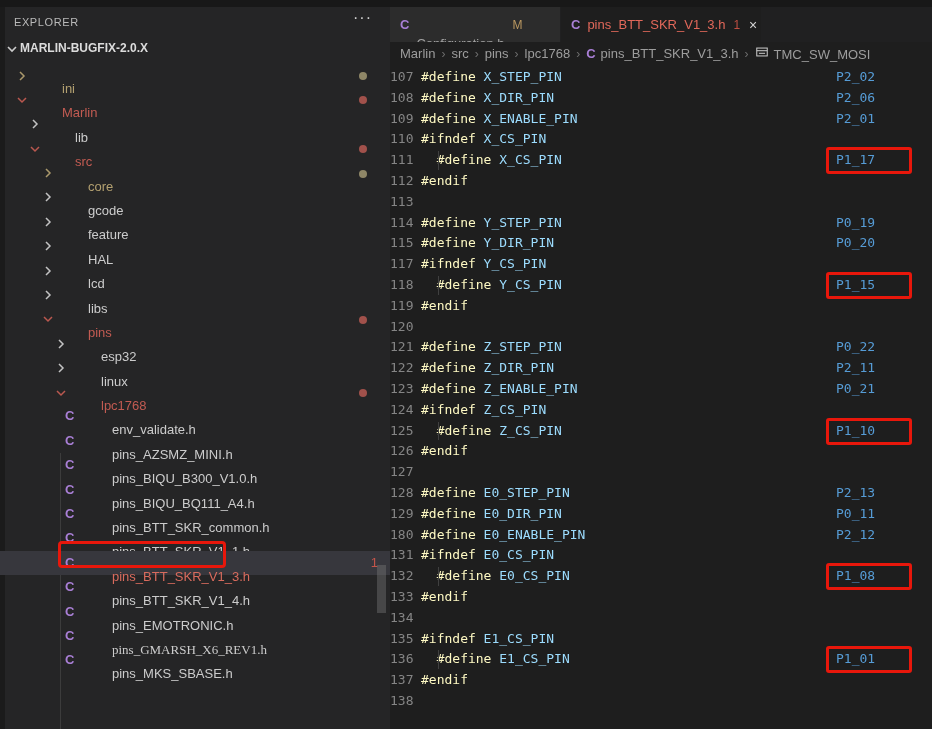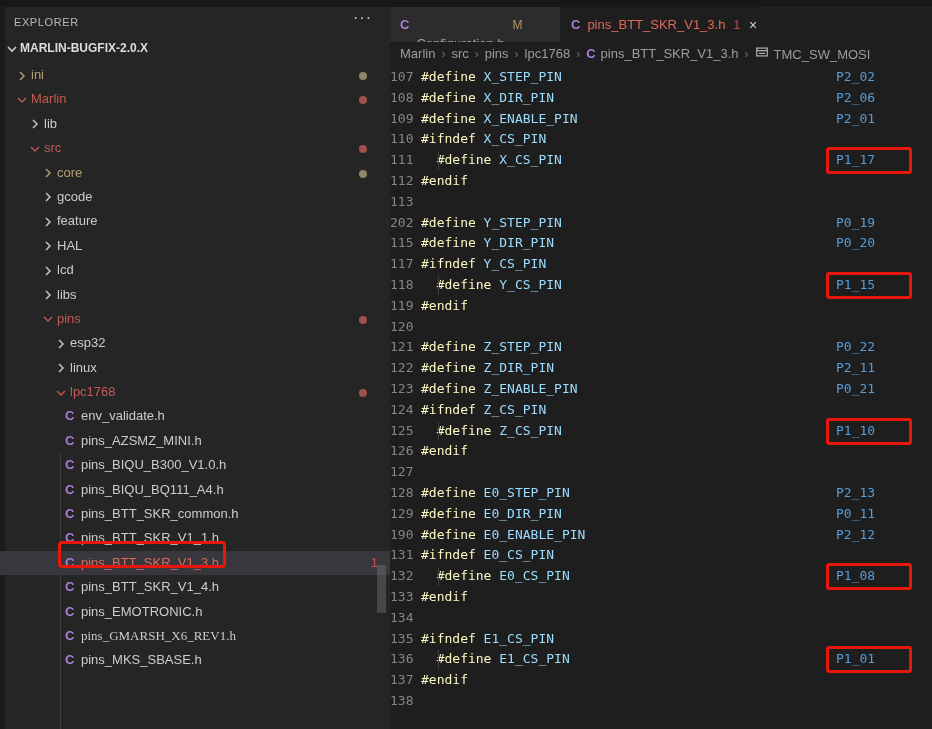--- a/index.html
+++ b/index.html
@@ -18,21 +18,21 @@
   .sb-menu { position:absolute; right:18px; top:-3px; font-size:16px; color:#cfcfcf; cursor:pointer; letter-spacing:1px; }
   .sb-root { position:absolute; left:0; top:30px; width:100%; height:24px; color:#dcdcdc; font-weight:bold; font-size:12px; }
   .sb-root .chev { position:absolute; left:4px; top:4px; color:#cccccc; }
   .sb-root .lbl { position:absolute; left:20px; top:4px; }
 
   .tree { position:absolute; left:0; top:56px; width:100%; height:666px; overflow:hidden; }
   .trow { position:relative; width:100%; height:24.4px; font-size:13px; color:#cccccc; cursor:pointer; }
   .trow.selected { background:#37373d; }
   .trow .chev { position:absolute; top:4.5px; width:16px; height:16px; opacity:.95; }
   .trow .chev svg { width:16px; height:16px; }
-  .trow .lbl { position:absolute; top:4px; white-space:nowrap; }
+  .trow .lbl { position:absolute; top:18px; white-space:nowrap;margin-left:31px; }
   .trow.c-error .lbl { color:#c25b52; }
   .trow.c-error.selected .lbl { color:#d96b5d; }
   .trow.c-modified .lbl { color:#b3a070; }
   .trow .cicon { position:absolute; top:4px; font-weight:bold; font-size:13px; color:#a97fd6; }
   .trow .dot { position:absolute; left:359px; top:9px; width:8px; height:8px; border-radius:50%; }
   .trow .dot.modified { background:#8f8767; }
   .trow .dot.error { background:#a1514b; }
   .trow .count { position:absolute; right:12px; top:4px; color:#c4554a; font-size:13px; }
   .tree-guide { position:absolute; left:60px; top:390.4px; bottom:0; width:1px; background:#3c3c3c; }
   .sb-annotation { position:absolute; left:58px; top:534px; width:168px; height:27px;
@@ -277,36 +277,36 @@
       </div>
 
     <div class="codearea" id="code">
         <div class="cl"><span class="ln">107</span><span><span class="tok-dir">#define</span><span class="tok-id"> X_STEP_PIN</span></span><span class="val">P2_02</span></div>
         <div class="cl"><span class="ln">108</span><span><span class="tok-dir">#define</span><span class="tok-id"> X_DIR_PIN</span></span><span class="val">P2_06</span></div>
         <div class="cl"><span class="ln">109</span><span><span class="tok-dir">#define</span><span class="tok-id"> X_ENABLE_PIN</span></span><span class="val">P2_01</span></div>
         <div class="cl"><span class="ln">110</span><span><span class="tok-dir">#ifndef</span><span class="tok-id"> X_CS_PIN</span></span></div>
         <div class="cl"><span class="ln">111</span><span class="iguide"></span><span><span class="tok-dir">  #define</span><span class="tok-id"> X_CS_PIN</span></span><span class="vbox"></span><span class="val">P1_17</span></div>
         <div class="cl"><span class="ln">112</span><span><span class="tok-dir">#endif</span></span></div>
         <div class="cl"><span class="ln">113</span></div>
-        <div class="cl"><span class="ln">202</span><span><span class="tok-dir">#define</span><span class="tok-id"> Y_STEP_PIN</span></span><span class="val">P0_19</span></div>
+        <div class="cl"><span class="ln">114</span><span><span class="tok-dir">#define</span><span class="tok-id"> Y_STEP_PIN</span></span><span class="val">P0_19</span></div>
         <div class="cl"><span class="ln">115</span><span><span class="tok-dir">#define</span><span class="tok-id"> Y_DIR_PIN</span></span><span class="val">P0_20</span></div>
         <div class="cl"><span class="ln">117</span><span><span class="tok-dir">#ifndef</span><span class="tok-id"> Y_CS_PIN</span></span></div>
         <div class="cl"><span class="ln">118</span><span class="iguide"></span><span><span class="tok-dir">  #define</span><span class="tok-id"> Y_CS_PIN</span></span><span class="vbox"></span><span class="val">P1_15</span></div>
         <div class="cl"><span class="ln">119</span><span><span class="tok-dir">#endif</span></span></div>
         <div class="cl"><span class="ln">120</span></div>
         <div class="cl"><span class="ln">121</span><span><span class="tok-dir">#define</span><span class="tok-id"> Z_STEP_PIN</span></span><span class="val">P0_22</span></div>
         <div class="cl"><span class="ln">122</span><span><span class="tok-dir">#define</span><span class="tok-id"> Z_DIR_PIN</span></span><span class="val">P2_11</span></div>
         <div class="cl"><span class="ln">123</span><span><span class="tok-dir">#define</span><span class="tok-id"> Z_ENABLE_PIN</span></span><span class="val">P0_21</span></div>
         <div class="cl"><span class="ln">124</span><span><span class="tok-dir">#ifndef</span><span class="tok-id"> Z_CS_PIN</span></span></div>
         <div class="cl"><span class="ln">125</span><span class="iguide"></span><span><span class="tok-dir">  #define</span><span class="tok-id"> Z_CS_PIN</span></span><span class="vbox"></span><span class="val">P1_10</span></div>
         <div class="cl"><span class="ln">126</span><span><span class="tok-dir">#endif</span></span></div>
         <div class="cl"><span class="ln">127</span></div>
         <div class="cl"><span class="ln">128</span><span><span class="tok-dir">#define</span><span class="tok-id"> E0_STEP_PIN</span></span><span class="val">P2_13</span></div>
         <div class="cl"><span class="ln">129</span><span><span class="tok-dir">#define</span><span class="tok-id"> E0_DIR_PIN</span></span><span class="val">P0_11</span></div>
-        <div class="cl"><span class="ln">190</span><span><span class="tok-dir">#define</span><span class="tok-id"> E0_ENABLE_PIN</span></span><span class="val">P2_12</span></div>
+        <div class="cl"><span class="ln">180</span><span><span class="tok-dir">#define</span><span class="tok-id"> E0_ENABLE_PIN</span></span><span class="val">P2_12</span></div>
         <div class="cl"><span class="ln">131</span><span><span class="tok-dir">#ifndef</span><span class="tok-id"> E0_CS_PIN</span></span></div>
         <div class="cl"><span class="ln">132</span><span class="iguide"></span><span><span class="tok-dir">  #define</span><span class="tok-id"> E0_CS_PIN</span></span><span class="vbox"></span><span class="val">P1_08</span></div>
         <div class="cl"><span class="ln">133</span><span><span class="tok-dir">#endif</span></span></div>
         <div class="cl"><span class="ln">134</span></div>
         <div class="cl"><span class="ln">135</span><span><span class="tok-dir">#ifndef</span><span class="tok-id"> E1_CS_PIN</span></span></div>
         <div class="cl"><span class="ln">136</span><span class="iguide"></span><span><span class="tok-dir">  #define</span><span class="tok-id"> E1_CS_PIN</span></span><span class="vbox"></span><span class="val">P1_01</span></div>
         <div class="cl"><span class="ln">137</span><span><span class="tok-dir">#endif</span></span></div>
         <div class="cl"><span class="ln">138</span></div>
       </div>
   </div>

